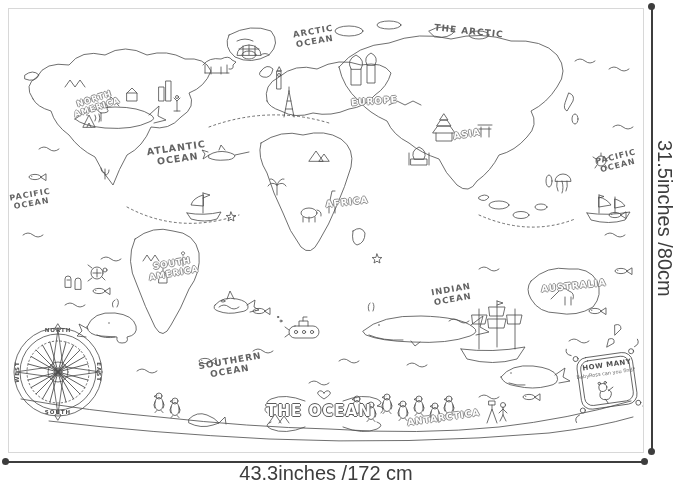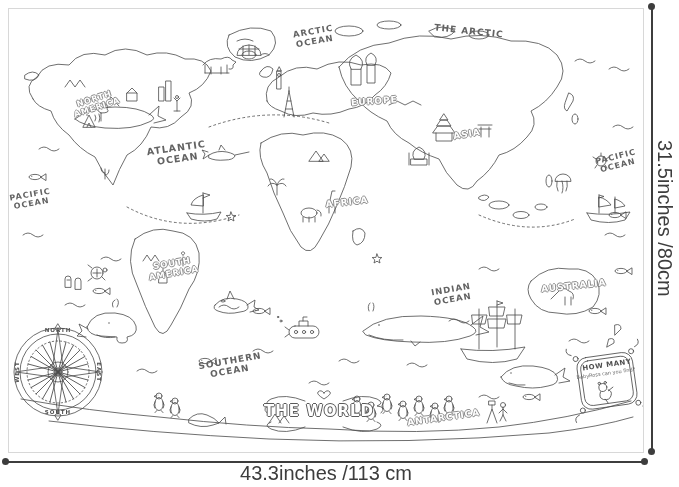--- a/index.html
+++ b/index.html
@@ -312,34 +312,34 @@
     <span class="lbl ocean" style="left:190px;top:347px;width:60px;font-size:9px;transform:rotate(-10deg);">SOUTHERN OCEAN</span>
 
     <span class="lbl bubble" style="left:62px;top:86px;width:50px;font-size:8px;transform:rotate(-18deg);">NORTH AMERICA</span>
     <span class="lbl bubble" style="left:136px;top:250px;width:56px;font-size:8.5px;transform:rotate(-10deg);">SOUTH AMERICA</span>
     <span class="lbl bubble" style="left:342px;top:87px;width:46px;font-size:9px;transform:rotate(-4deg);">EUROPE</span>
     <span class="lbl bubble" style="left:438px;top:120px;width:40px;font-size:9px;transform:rotate(-10deg);">ASIA</span>
     <span class="lbl bubble" style="left:316px;top:188px;width:44px;font-size:9px;transform:rotate(-6deg);">AFRICA</span>
     <span class="lbl bubble" style="left:532px;top:272px;width:60px;font-size:9px;transform:rotate(-6deg);">AUSTRALIA</span>
     <span class="lbl bubble" style="left:398px;top:404px;width:64px;font-size:9px;transform:rotate(-8deg);">ANTARCTICA</span>
 
-    <span class="lbl title-lbl" style="left:248px;top:394px;width:124px;">THE WORLD</span>
+    <span class="lbl title-lbl" style="left:248px;top:394px;width:124px;">THE OCEAN</span>
 
     <span class="lbl compass-lbl" style="left:31px;top:318px;width:36px;">NORTH</span>
     <span class="lbl compass-lbl" style="left:31px;top:400px;width:36px;">SOUTH</span>
     <span class="lbl compass-lbl" style="left:75px;top:360px;width:30px;transform:rotate(90deg);">EAST</span>
     <span class="lbl compass-lbl" style="left:-7px;top:360px;width:30px;transform:rotate(-90deg);">WEST</span>
 
     <span class="lbl sign-head" style="left:570px;top:353px;width:56px;transform:rotate(-8deg);">HOW MANY</span>
     <span class="lbl sign-sub" style="left:564px;top:362px;width:66px;transform:rotate(-8deg);">BabyRoss can you find?</span>
   </div>
 
   <div class="dim-line-h"></div>
   <div class="dot" style="left:2px;top:458px;"></div>
   <div class="dot" style="left:641px;top:458px;"></div>
-  <div class="dim-h-label">43.3inches /113 cm</div>
+  <div class="dim-h-label">43.3inches /172 cm</div>
 
   <div class="dim-line-v"></div>
   <div class="dot" style="left:648px;top:3px;"></div>
   <div class="dot" style="left:648px;top:448px;"></div>
   <div class="dim-v-label">31.5inches /80cm</div>
 
 </div>
 
 </body></html>

